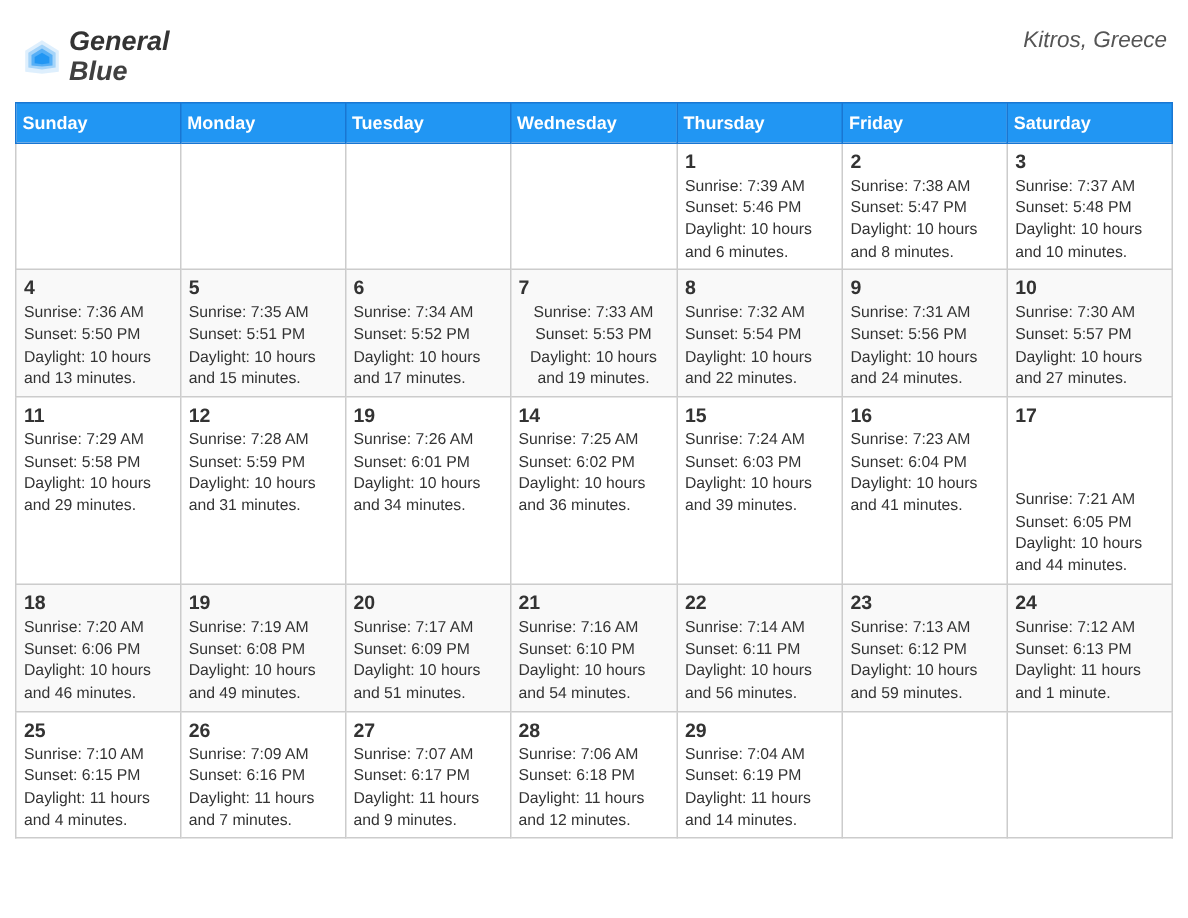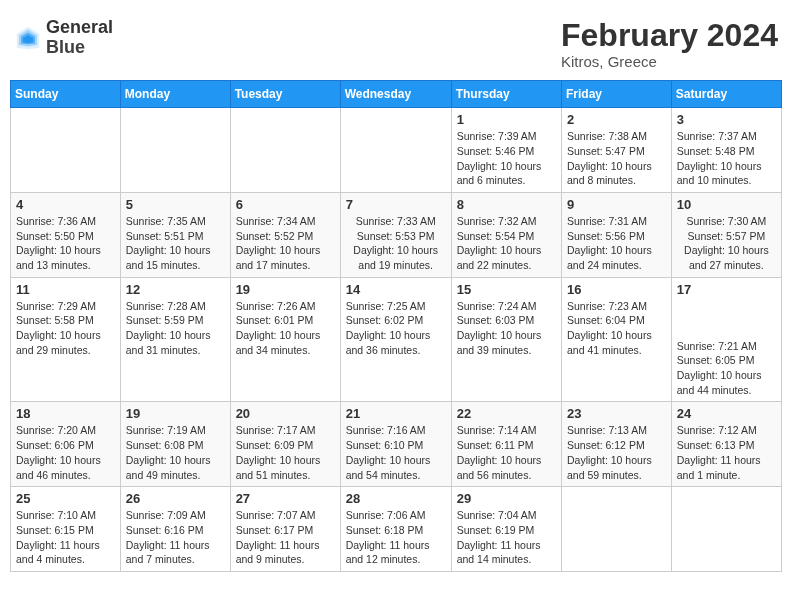--- a/index.html
+++ b/index.html
@@ -9,20 +9,21 @@
       width: 792px;
       min-height: 612px;
       padding: 10px;
     }
     .header {
       display: flex;
       justify-content: space-between;
       align-items: flex-start;
       margin-bottom: 6px;
       padding: 8px 4px 4px 4px;
+      font-style: italic;
     }
     .logo {
       display: flex;
       align-items: center;
       gap: 4px;
     }
     .logo-text {
       font-size: 18px;
       font-weight: bold;
       line-height: 1.1;
@@ -99,21 +100,20 @@
       <polygon points="20,8 33,16 33,30 20,32 7,30 7,16" fill="#2196F3" opacity="0.3"></polygon>
       <polygon points="20,12 30,18 30,28 20,29 10,28 10,18" fill="#2196F3" opacity="0.6"></polygon>
       <polygon points="20,16 27,20 27,26 20,27 13,26 13,20" fill="#2196F3"></polygon>
     </svg>
     <div class="logo-text">
       <span class="general">General</span><br>
       <span class="blue">Blue</span>
     </div>
   </div>
   <div class="title-block">
-    <div class="month-title">February 2024</div>
     <div class="location">Kitros, Greece</div>
   </div>
 </div>
 
 <table class="calendar">
   <thead>
     <tr>
     <th>Sunday</th>
         <th>Monday</th>
         <th>Tuesday</th>
@@ -189,21 +189,21 @@
         </td>
         <td>
           <span class="day-number">9</span>
           <div class="day-info" style="white-space: pre-line;">Sunrise: 7:31 AM
 Sunset: 5:56 PM
 Daylight: 10 hours
 and 24 minutes.</div>
         </td>
         <td>
           <span class="day-number">10</span>
-          <div class="day-info" style="white-space: pre-line; text-align: center;">Sunrise: 7:30 AM
+          <div class="day-info" style="white-space: pre-line;">Sunrise: 7:30 AM
 Sunset: 5:57 PM
 Daylight: 10 hours
 and 27 minutes.</div>
         </td>
       </tr>
       <tr class="week-row">
         <td>
           <span class="day-number">11</span>
           <div class="day-info" style="white-space: pre-line;">Sunrise: 7:29 AM
 Sunset: 5:58 PM

